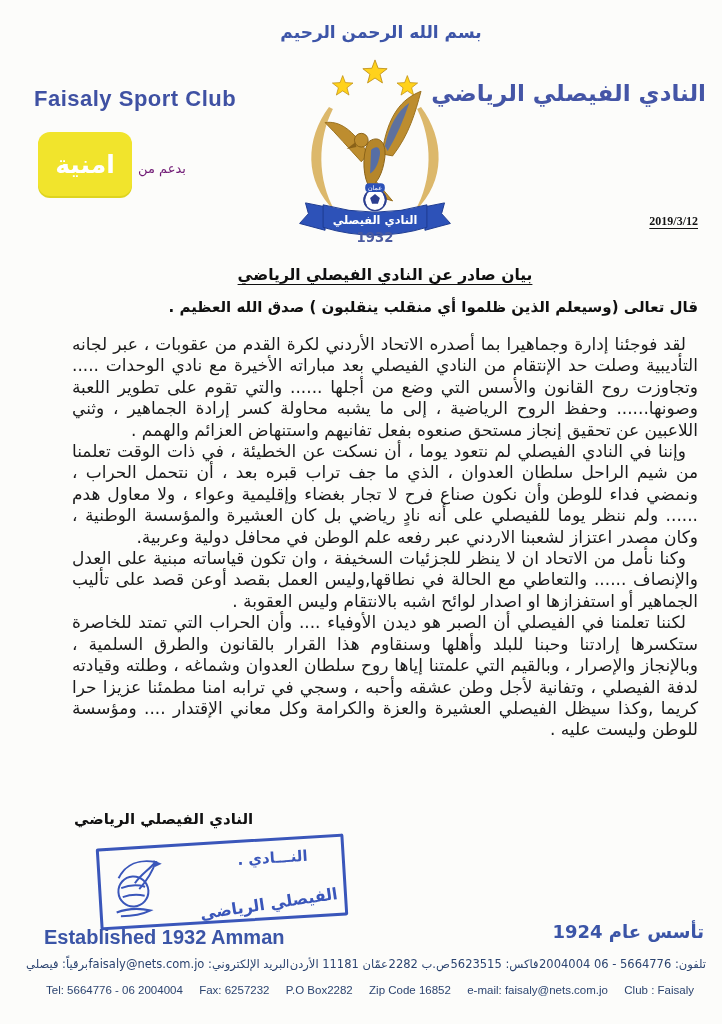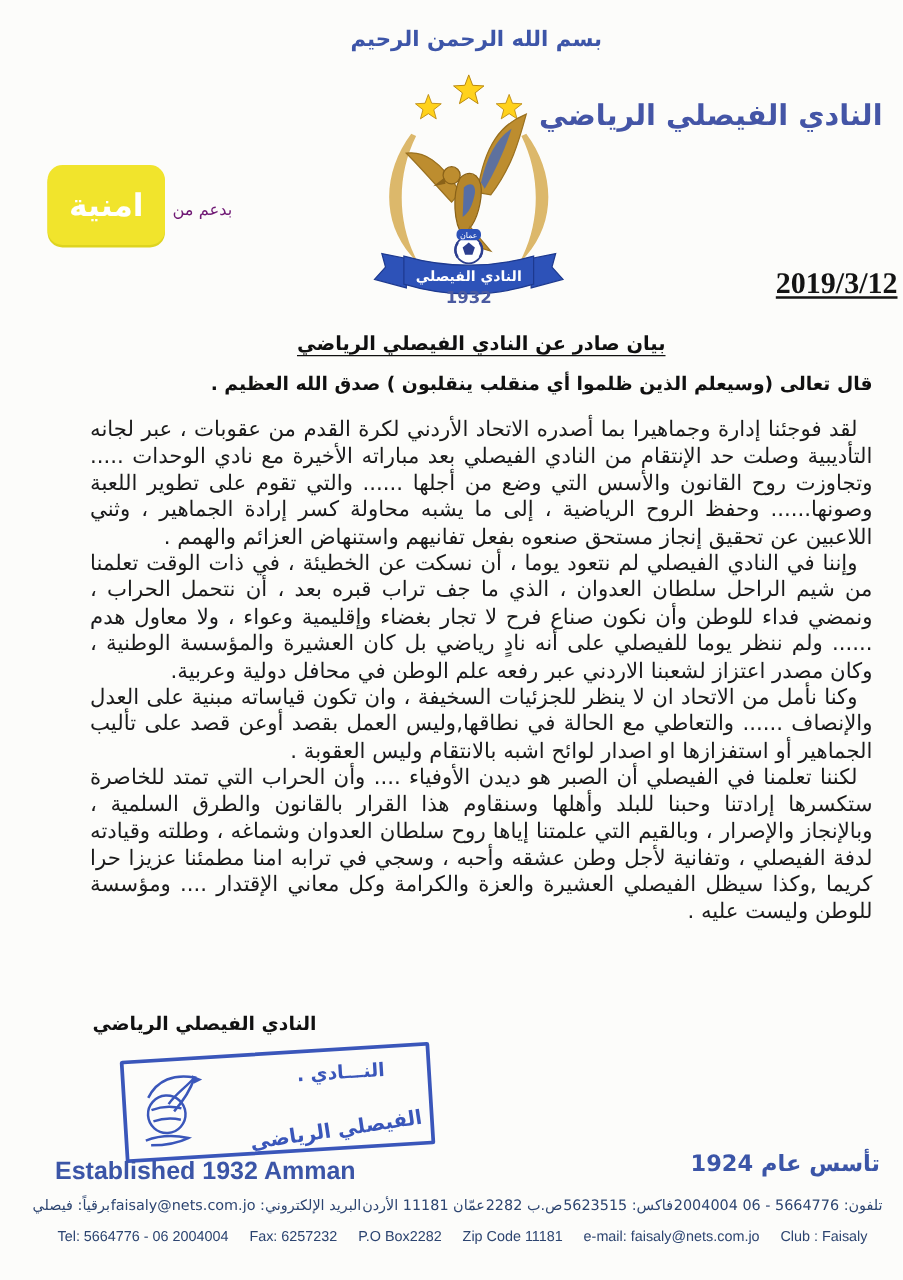--- a/index.html
+++ b/index.html
@@ -36,23 +36,23 @@
   }
   .sponsor-logo span{
     color:#ffffff;font-size:25px;font-weight:bold;line-height:1;
   }
   .sponsor-caption{
     position:absolute;left:138px;top:161px;
     font-size:13px;color:#701a75;direction:rtl;
   }
   .crest{position:absolute;left:290px;top:56px;width:170px;height:188px;}
   .date{
-    position:absolute;right:4px;top:214px;
+    position:absolute;right:24px;top:214px;
     font-family:"Liberation Serif",serif;
-    font-size:24px;font-weight:bold;color:#141414;
+    font-size:12px;font-weight:bold;color:#141414;
     text-decoration:underline;text-underline-offset:3px;
   }
   
   .statement{
     position:absolute;left:72px;right:24px;top:266px;
     direction:rtl;
   }
   .stmt-title{
     text-align:center;
     font-size:15.5px;font-weight:bold;color:#101010;
@@ -114,20 +114,21 @@
     font-size:11.5px;color:#2c4470;white-space:nowrap;text-align:center;
   }
 </style>
 </head>
 <body>
 
 <div class="page">
 
   <div class="bismillah">بسم الله الرحمن الرحيم</div>
 
+  <div class="club-en">Faisaly Sport Club</div>
   <div class="club-ar">النادي الفيصلي الرياضي</div>
 
   <div class="sponsor-logo">
     <span>امنية</span>
   </div>
   <div class="sponsor-caption">بدعم من</div>
 
   <svg class="crest" viewBox="0 0 170 192" xmlns="http://www.w3.org/2000/svg">
 
     <g fill="#ffd21c" stroke="#b8860b" stroke-width="0.8">
@@ -207,18 +208,18 @@
     <span>ص.ب 2282</span>
     <span>عمّان 11181 الأردن</span>
     <span>البريد الإلكتروني: faisaly@nets.com.jo</span>
     <span>برقياً: فيصلي</span>
   </div>
 
   <div class="contact-en">
     <span>Tel: 5664776 - 06 2004004</span>
     <span>Fax: 6257232</span>
     <span>P.O Box2282</span>
-    <span>Zip Code 11181</span>
+    <span>Zip Code 16852</span>
     <span>e-mail: faisaly@nets.com.jo</span>
     <span>Club : Faisaly</span>
   </div>
 
 </div>
 
 </body></html>

